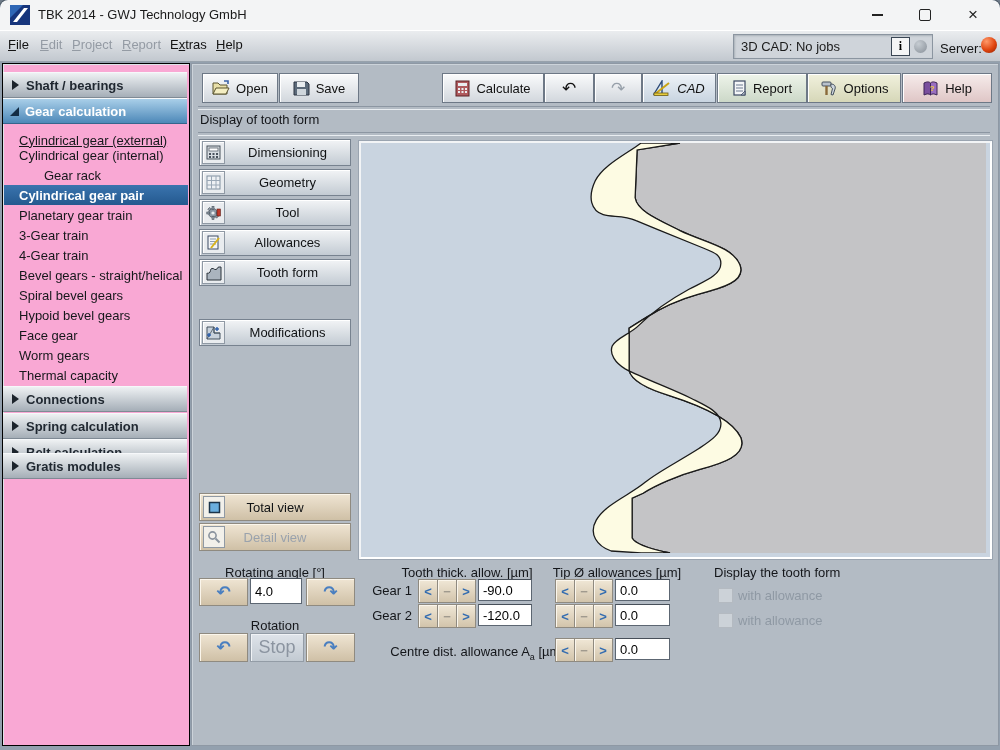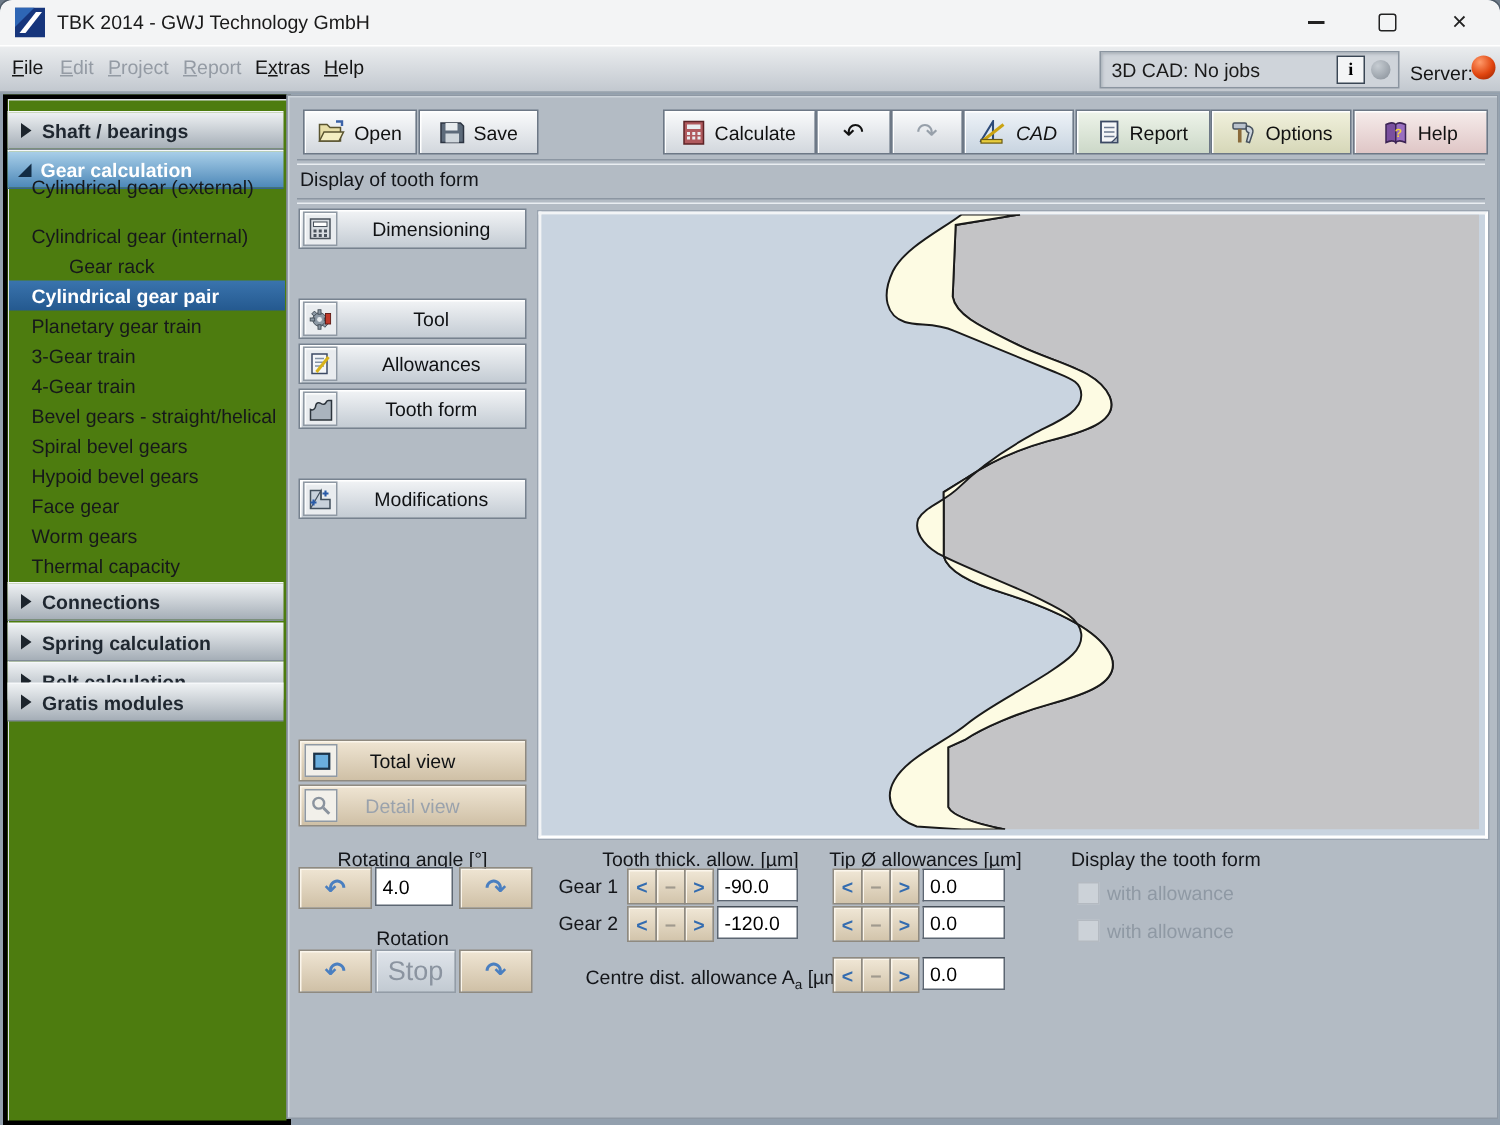--- a/index.html
+++ b/index.html
@@ -17,21 +17,21 @@
   .menuitem{position:absolute;top:7px;font-size:13px;color:#141414;}
   .menuitem u{text-decoration:underline;}
   .menuitem.disabled{color:#949ba4;}
   .cadbox{position:absolute;left:733px;top:4px;width:198px;height:23px;background:#cfd4da;border:1px solid #8b95a0;box-shadow:inset 1px 1px 2px #aab1b9;display:flex;align-items:center;}
   .cadtext{font-size:13px;color:#1a1a1a;padding-left:7px;flex:1;}
   .infobtn{width:17px;height:17px;background:#f4f5f6;border:1px solid #3a4654;font-weight:bold;font-size:12px;font-family:"Liberation Serif",serif;display:flex;align-items:center;justify-content:center;margin-right:4px;}
   .graydot{width:13px;height:13px;border-radius:50%;background:radial-gradient(circle at 35% 30%,#c6ccd2,#878f98);margin-right:5px;}
   .serverlabel{position:absolute;left:940px;top:11px;font-size:13px;color:#141414;}
   .reddot{position:absolute;left:981px;top:7px;width:16px;height:16px;border-radius:50%;background:radial-gradient(circle at 35% 28%,#ff9a6a,#e0450f 55%,#8d1f00);}
   
-  .sidebar{position:absolute;left:2px;top:63px;width:186px;height:681px;background:#4d7c0f;border:3px solid #000000;box-shadow:inset 1px 1px 0 #dde2e8;}
+  .sidebar{position:absolute;left:2px;top:63px;width:186px;height:681px;background:#f9a8d4;border:1px solid #000000;box-shadow:inset 1px 1px 0 #dde2e8;}
   .main{position:absolute;left:191px;top:63px;width:806px;height:681px;background:#b3bbc4;border:1px solid #8e98a4;box-shadow:inset 1px 1px 0 #ccd3da;}
   
   .treehdr{position:absolute;left:0;width:184px;height:24px;background:linear-gradient(#eef1f3,#a5aeb7);border-top:1px solid #f6f8fa;border-bottom:1px solid #7f8a95;display:flex;align-items:center;}
   .treehdr .tri{width:0;height:0;border-top:5px solid transparent;border-bottom:5px solid transparent;border-left:7px solid #1c242c;margin-left:9px;margin-right:7px;}
   .treehdr span{font-size:13px;font-weight:bold;color:#1f2730;}
   .treehdr.blue{background:linear-gradient(#a9cfe9,#4d88b8);border-bottom:1px solid #36648c;}
   .treehdr.blue .tri2{width:0;height:0;border-bottom:9px solid #132c44;border-left:9px solid transparent;margin-left:7px;margin-right:6px;}
   .treehdr.blue span{color:#fff;}
   .treeitem{position:absolute;left:1px;width:184px;height:20px;display:flex;align-items:center;font-size:13px;color:#16181b;padding-left:15px;box-sizing:border-box;}
   .treeitem.sel{background:linear-gradient(#3a74ae,#24598f);color:#fff;font-weight:bold;}
@@ -109,21 +109,21 @@
 
   <div class="sidebar">
     <div class="treehdr" style="top:8px;">
       <div class="tri"></div>
       <span>Shaft / bearings</span>
     </div>
     <div class="treehdr blue" style="top:34px;">
       <div class="tri2"></div>
       <span>Gear calculation</span>
     </div>
-    <div class="treeitem" style="top:48px;">Cylindrical gear (external)</div>
+    <div class="treeitem" style="top:66px;text-decoration:underline;">Cylindrical gear (external)</div>
     <div class="treeitem" style="top:81px;">Cylindrical gear (internal)</div>
     <div class="treeitem" style="top:101px;padding-left:40px;">Gear rack</div>
     <div class="treeitem sel" style="top:121px;">Cylindrical gear pair</div>
     <div class="treeitem" style="top:141px;">Planetary gear train</div>
     <div class="treeitem" style="top:161px;">3-Gear train</div>
     <div class="treeitem" style="top:181px;">4-Gear train</div>
     <div class="treeitem" style="top:201px;">Bevel gears - straight/helical</div>
     <div class="treeitem" style="top:221px;">Spiral bevel gears</div>
     <div class="treeitem" style="top:241px;">Hypoid bevel gears</div>
     <div class="treeitem" style="top:261px;">Face gear</div>
@@ -236,20 +236,34 @@
               <rect x="3" y="8" width="2" height="2"></rect>
               <rect x="6.5" y="8" width="2" height="2"></rect>
               <rect x="10" y="8" width="2" height="2"></rect>
               <rect x="3" y="11" width="2" height="2"></rect>
               <rect x="6.5" y="11" width="2" height="2"></rect>
               <rect x="10" y="11" width="2" height="2"></rect>
             </g>
           </svg>
       </div>
       <div class="lbl">Dimensioning</div>
+    </div>
+    <div class="navbtn" style="top:105px;">
+      <div class="ibox">
+        <svg width="15" height="15" viewBox="0 0 15 15">
+            <rect x="1" y="1" width="13" height="13" fill="#eef1f4" stroke="#8090a0"></rect>
+            <g stroke="#9aa8b6" stroke-width="1">
+              <line x1="5.5" y1="1" x2="5.5" y2="14"></line>
+              <line x1="10" y1="1" x2="10" y2="14"></line>
+              <line x1="1" y1="5.5" x2="14" y2="5.5"></line>
+              <line x1="1" y1="10" x2="14" y2="10"></line>
+            </g>
+          </svg>
+      </div>
+      <div class="lbl">Geometry</div>
     </div>
     <div class="navbtn" style="top:135px;">
       <div class="ibox">
         <svg width="16" height="16" viewBox="0 0 16 16">
             <g fill="#8d99a5" stroke="#424c56" stroke-width="0.6">
               <circle cx="7" cy="8" r="4.5"></circle>
               <rect x="6" y="1.5" width="2" height="3"></rect>
               <rect x="6" y="11.5" width="2" height="3"></rect>
               <rect x="0.8" y="7" width="3" height="2"></rect>
               <rect x="10.2" y="7" width="3" height="2"></rect>

